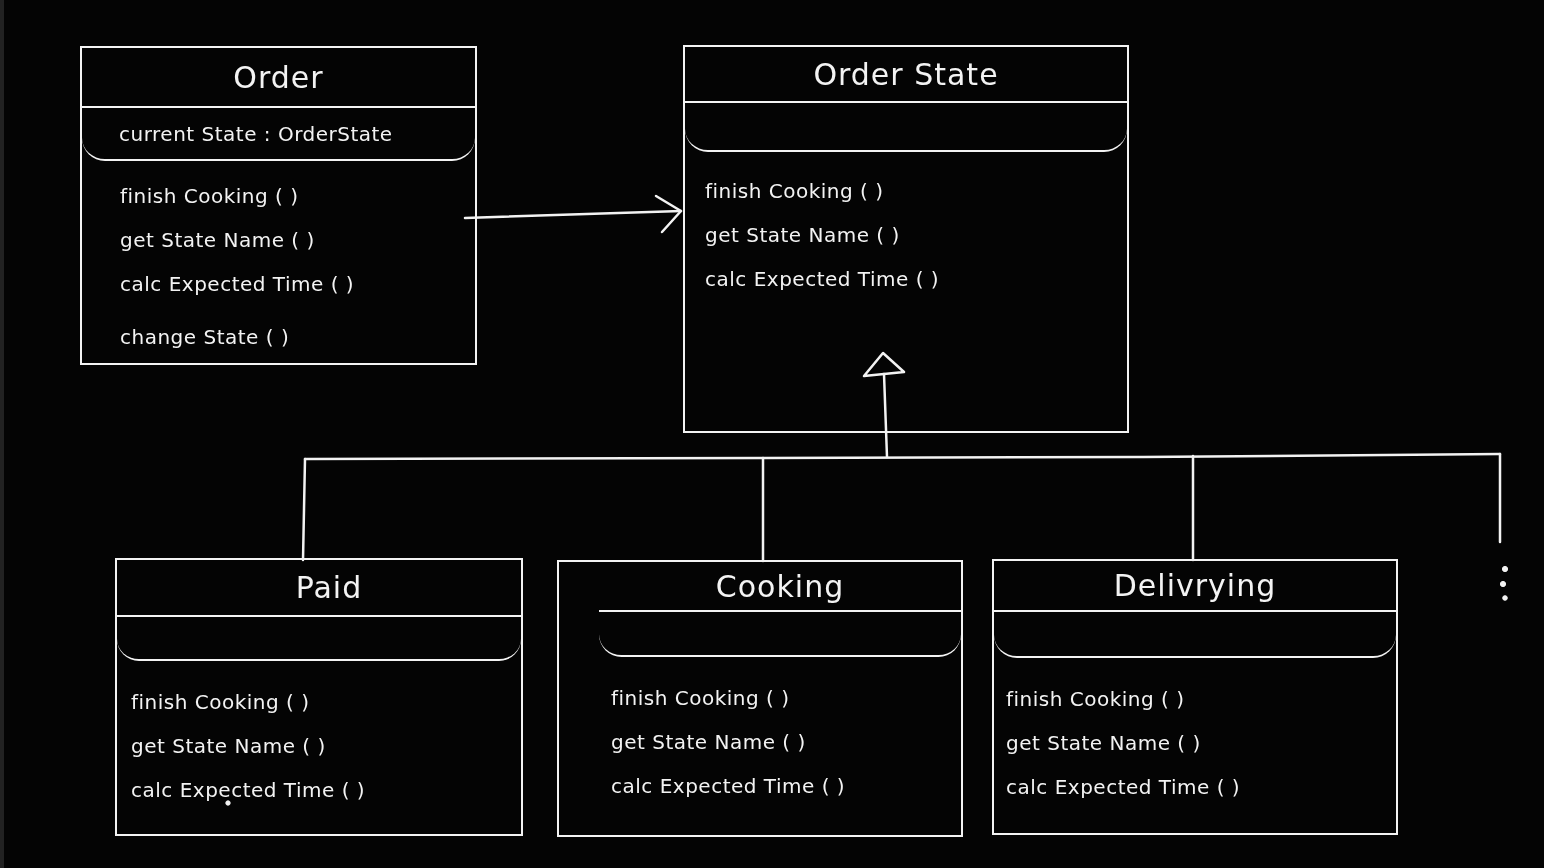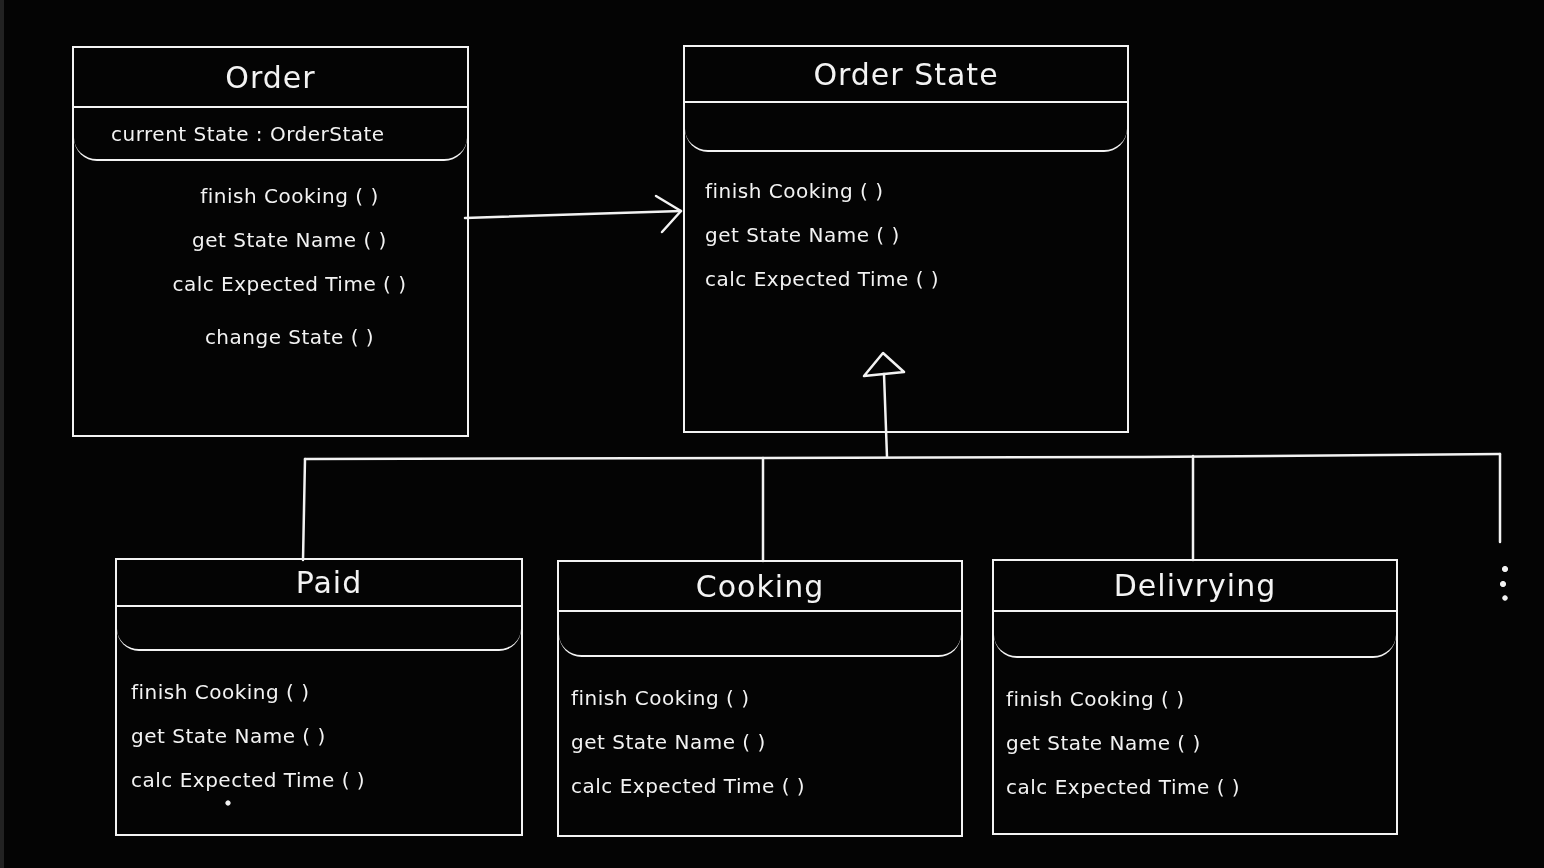--- a/index.html
+++ b/index.html
@@ -61,21 +61,21 @@
     stroke:var(--ink);
   }
 </style>
 </head>
 <body>
 
 <div class="canvas">
 
   <div class="edge-strip"></div>
 
-  <div class="uml-box" style="left:72px;top:46px;width:397px;height:391px;text-align:center;">
+  <div class="uml-box" style="left:80px;top:46px;width:397px;height:319px;">
     <div class="uml-title" style="height:60px;">Order</div>
     <div class="uml-attrs" style="height:53px;padding-left:37px;">current State : OrderState</div>
     <div class="uml-methods" style="padding:13px 0 0 38px;">
       <div class="m">finish Cooking ( )</div>
       <div class="m">get State Name ( )</div>
       <div class="m">calc Expected Time ( )</div>
       <div class="m" style="margin-top:9px;">change State ( )</div>
     </div>
   </div>
 
@@ -83,30 +83,30 @@
     <div class="uml-title" style="height:56px;">Order State</div>
     <div class="uml-attrs" style="height:49px;"></div>
     <div class="uml-methods" style="padding:17px 0 0 20px;">
       <div class="m">finish Cooking ( )</div>
       <div class="m">get State Name ( )</div>
       <div class="m">calc Expected Time ( )</div>
     </div>
   </div>
 
   <div class="uml-box" style="left:115px;top:558px;width:408px;height:278px;">
-    <div class="uml-title" style="height:47px;padding-left:20px;">Paid</div>
+    <div class="uml-title" style="height:57px;padding-left:20px;">Paid</div>
     <div class="uml-attrs" style="height:44px;"></div>
     <div class="uml-methods" style="padding:19px 0 0 14px;">
       <div class="m">finish Cooking ( )</div>
       <div class="m">get State Name ( )</div>
       <div class="m">calc Expected Time ( )</div>
     </div>
   </div>
 
-  <div class="uml-box" style="left:557px;top:560px;width:406px;height:277px;">
+  <div class="uml-box" style="left:557px;top:560px;width:406px;height:277px;padding-left:40px;">
     <div class="uml-title" style="height:50px;">Cooking</div>
     <div class="uml-attrs" style="height:45px;"></div>
     <div class="uml-methods" style="padding:19px 0 0 12px;">
       <div class="m">finish Cooking ( )</div>
       <div class="m">get State Name ( )</div>
       <div class="m">calc Expected Time ( )</div>
     </div>
   </div>
 
   <div class="uml-box" style="left:992px;top:559px;width:406px;height:276px;">

